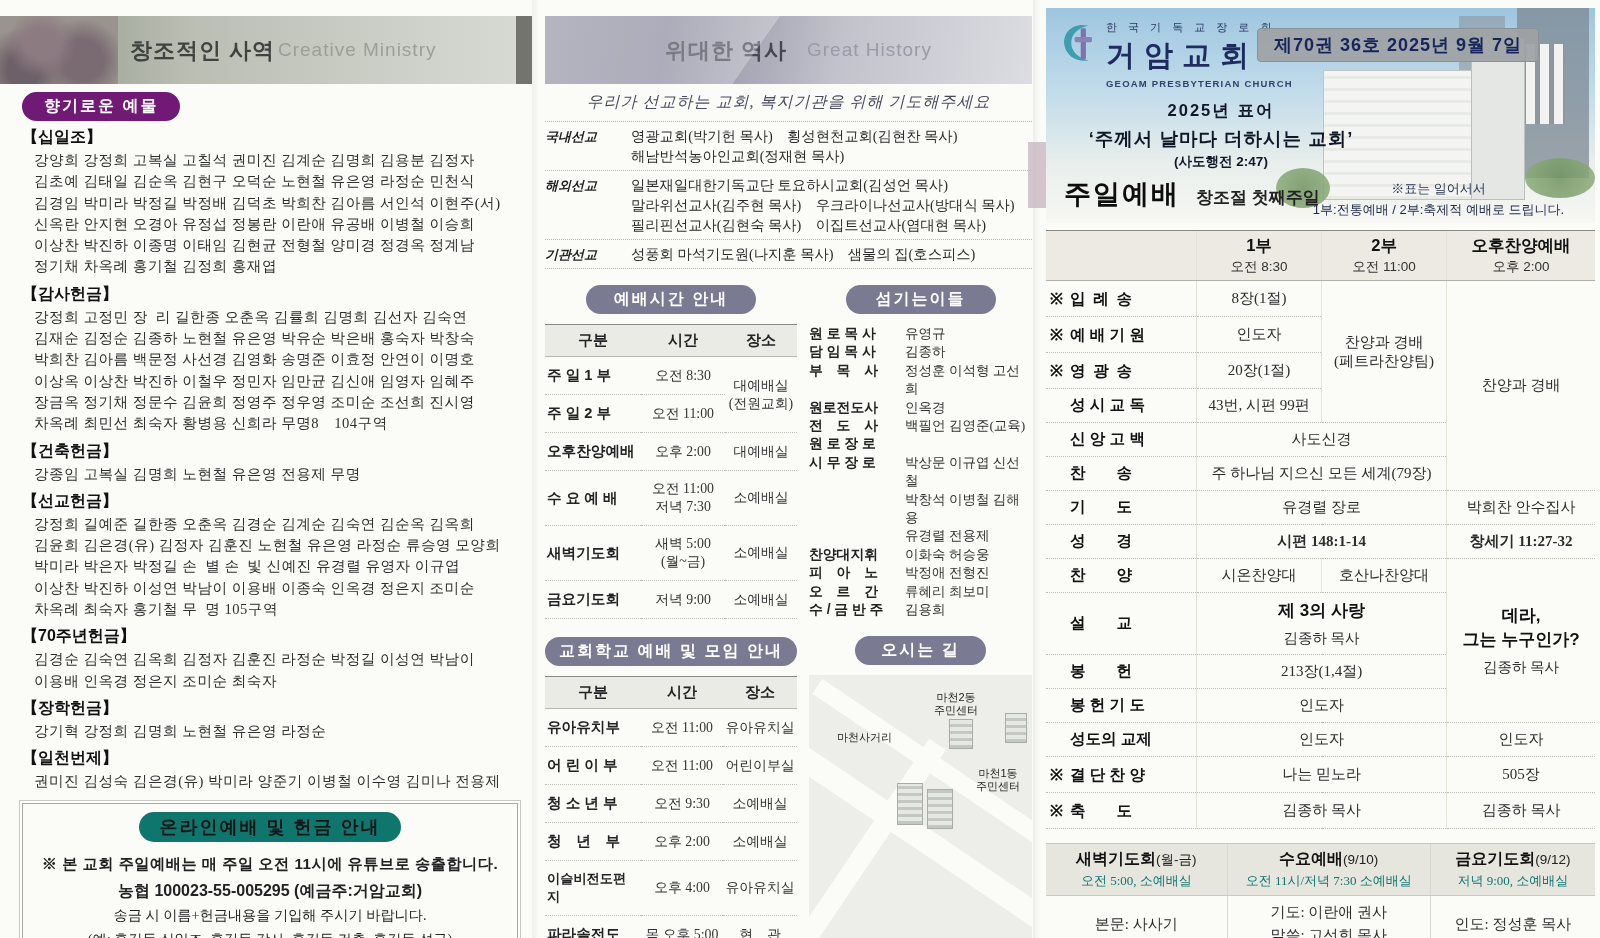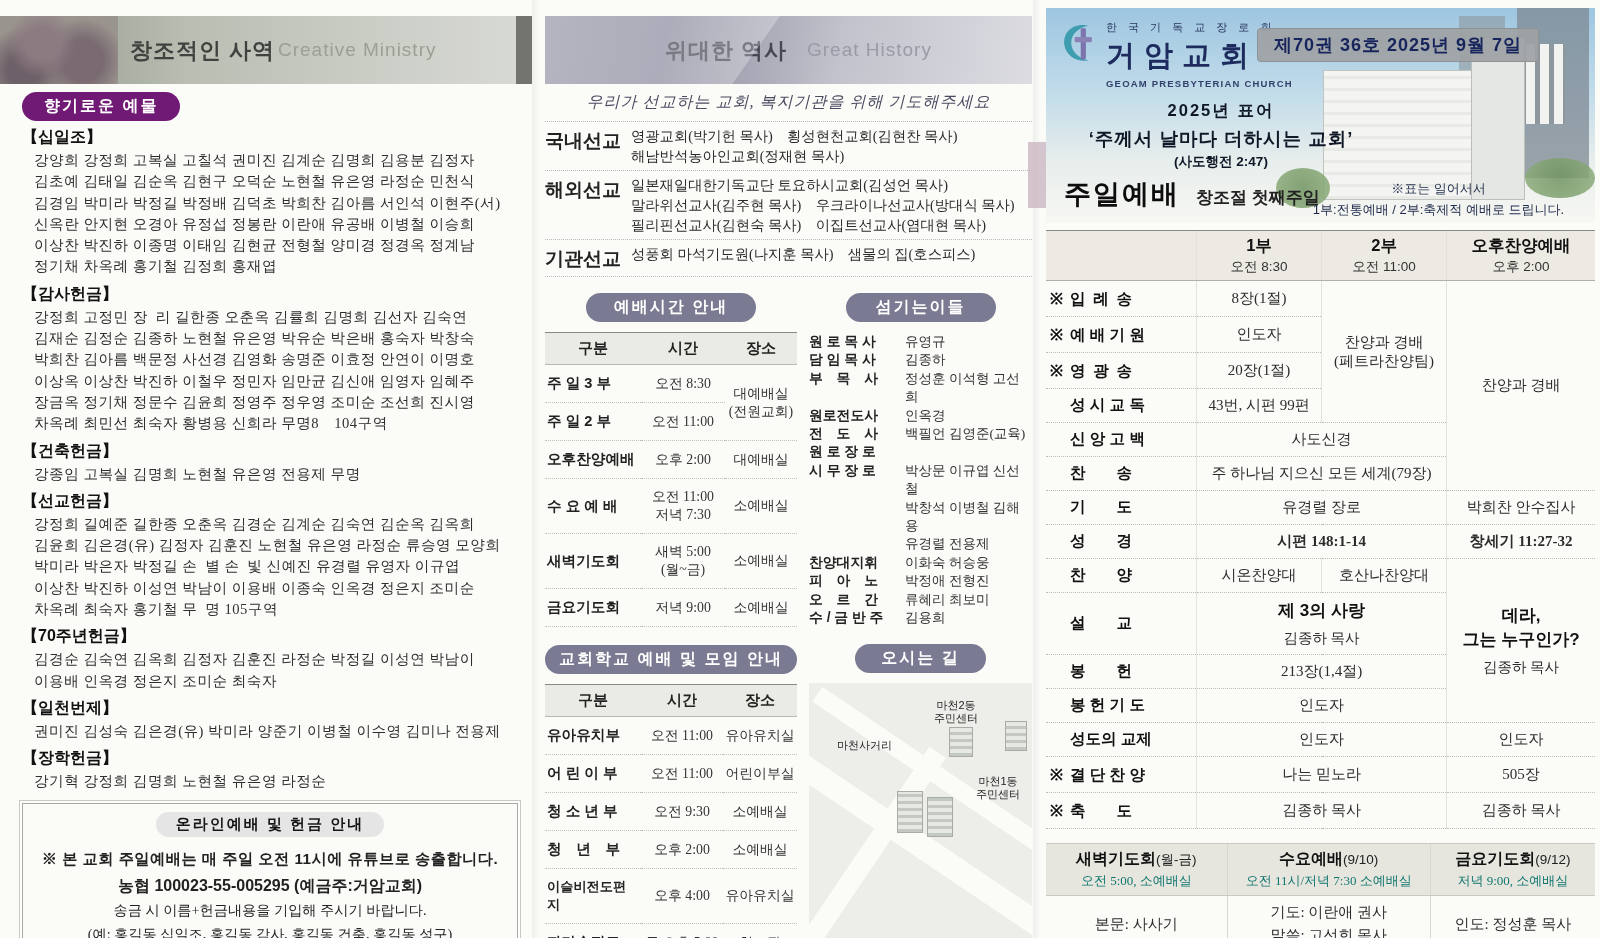--- a/index.html
+++ b/index.html
@@ -25,30 +25,30 @@
   #mid-band .band-title{left:120px;color:#474754;}
   #mid-band .band-sub{left:262px;color:#9a9aa8;}
   .band-endcap{position:absolute;right:0;top:0;width:16px;height:68px;background:#74746e;}
   
   .lp-inner{padding:0 14px 0 22px;}
   .pill-olive{display:inline-block;margin-top:8px;background:#701a75;color:#fff;font-weight:bold;font-size:16px;padding:4px 22px;border-radius:15px;letter-spacing:2px;}
   .sec{margin-top:5px;}
   .sec-t{font-size:16px;font-weight:bold;color:#111;margin:6px 0 2px;}
   .sec-names{font-family:"Liberation Serif",serif;font-size:14.6px;line-height:21.3px;color:#2e2e2e;white-space:pre-line;padding-left:12px;letter-spacing:.5px;}
   .online-box{margin-top:10px;border:1px solid #a9a9a1;box-shadow:0 0 0 2px #fff,0 0 0 3px #c9c9c1;padding:8px 10px 12px;text-align:center;}
-  .pill-gray{display:inline-block;background:#e5e5e5;color:#151515;font-weight:bold;font-size:15px;padding:3px 20px;border-radius:15px;letter-spacing:2px;}
+  .pill-gray{display:inline-block;background:#0f766e;color:#151515;font-weight:bold;font-size:18px;padding:3px 20px;border-radius:15px;letter-spacing:2px;}
   .ob1{font-weight:bold;font-size:15.2px;margin-top:12px;letter-spacing:.5px;}
   .ob2{font-weight:bold;font-size:16px;margin-top:6px;}
   .ob3{font-family:"Liberation Serif",serif;font-size:14.2px;margin-top:3px;line-height:21px;}
   
   .handwrite{margin-top:8px;text-align:center;font-family:"Liberation Serif",serif;font-style:italic;font-size:16px;color:#4a4a60;letter-spacing:1px;}
   .missions{margin-top:8px;}
   .m-row{display:flex;border-bottom:1px dotted #b8b8c0;padding:4px 0;}
   .m-row:first-child{border-top:1px dotted #b8b8c0;}
-  .m-label{width:86px;font-weight:bold;font-size:19px;padding-top:2px;flex:none;}
+  .m-label{width:86px;font-weight:bold;font-size:13px;padding-top:2px;flex:none;font-style:italic;}
   .m-lines{font-family:"Liberation Serif",serif;font-size:14.3px;line-height:20px;white-space:pre-line;color:#2a2a2a;}
   .twocol{display:flex;gap:12px;margin-top:16px;}
   .col-a{width:252px;flex:none;}
   .col-b{width:223px;flex:none;}
   .pill-purple{display:block;width:fit-content;margin:0 auto 10px;background:#7a7a92;color:#fff;font-weight:bold;font-size:16px;padding:4px 28px;border-radius:16px;letter-spacing:2px;}
   .wtable{width:100%;border-collapse:collapse;}
   .wtable th{background:#ebebe5;border-top:1.5px solid #8a8a84;border-bottom:1px solid #b8b8b0;font-size:15px;padding:6px 2px;}
   .wtable td{border-bottom:1px dotted #c2c2ba;padding:9px 2px;text-align:center;vertical-align:middle;}
   .wt-name{font-weight:bold;font-size:14.6px;text-align:left !important;padding-left:2px !important;}
   .wt-val{font-family:"Liberation Serif",serif;font-size:13.8px;white-space:pre-line;color:#333;line-height:18px;}
@@ -151,26 +151,26 @@
 박미라 박은자 박정길 손 별 손 빛 신예진 유경렬 유영자 이규엽
 이상찬 박진하 이성연 박남이 이용배 이종숙 인옥경 정은지 조미순
 차옥례 최숙자 홍기철 무 명 105구역</div>
     </div>
     <div class="sec">
       <div class="sec-t">【70주년헌금】</div>
       <div class="sec-names">김경순 김숙연 김옥희 김정자 김훈진 라정순 박정길 이성연 박남이
 이용배 인옥경 정은지 조미순 최숙자</div>
     </div>
     <div class="sec">
+      <div class="sec-t">【장학헌금】</div>
+      <div class="sec-names">강기혁 강정희 김명희 노현철 유은영 라정순</div>
+    </div>
+    <div class="sec">
       <div class="sec-t">【일천번제】</div>
       <div class="sec-names">권미진 김성숙 김은경(유) 박미라 양준기 이병철 이수영 김미나 전용제</div>
-    </div>
-    <div class="sec">
-      <div class="sec-t">【장학헌금】</div>
-      <div class="sec-names">강기혁 강정희 김명희 노현철 유은영 라정순</div>
     </div>
 
     <div class="online-box">
       <span class="pill-gray">온라인예배 및 헌금 안내</span>
       <div class="ob1">※ 본 교회 주일예배는 매 주일 오전 11시에 유튜브로 송출합니다.</div>
       <div class="ob2">농협 100023-55-005295 (예금주:거암교회)</div>
       <div class="ob3">송금 시 이름+헌금내용을 기입해 주시기 바랍니다.</div>
       <div class="ob3">(예: 홍길동 십일조, 홍길동 감사, 홍길동 건축, 홍길동 성구)</div>
       
       
@@ -214,21 +214,21 @@
             <col style="width:84px">
             <col style="width:72px">
           </colgroup>
         <tbody>
             <tr>
           <th>구분</th>
           <th>시간</th>
           <th>장소</th>
         </tr>
         <tr>
-          <td class="wt-name">주 일 3 부</td>
+          <td class="wt-name">주 일 1 부</td>
           <td class="wt-val">오전 8:30</td>
           <td class="wt-val" rowspan="2">대예배실
 (전원교회)</td>
         </tr>
         <tr>
           <td class="wt-name">주 일 2 부</td>
           <td class="wt-val">오전 11:00</td>
         </tr>
         <tr>
           <td class="wt-name">오후찬양예배</td>

